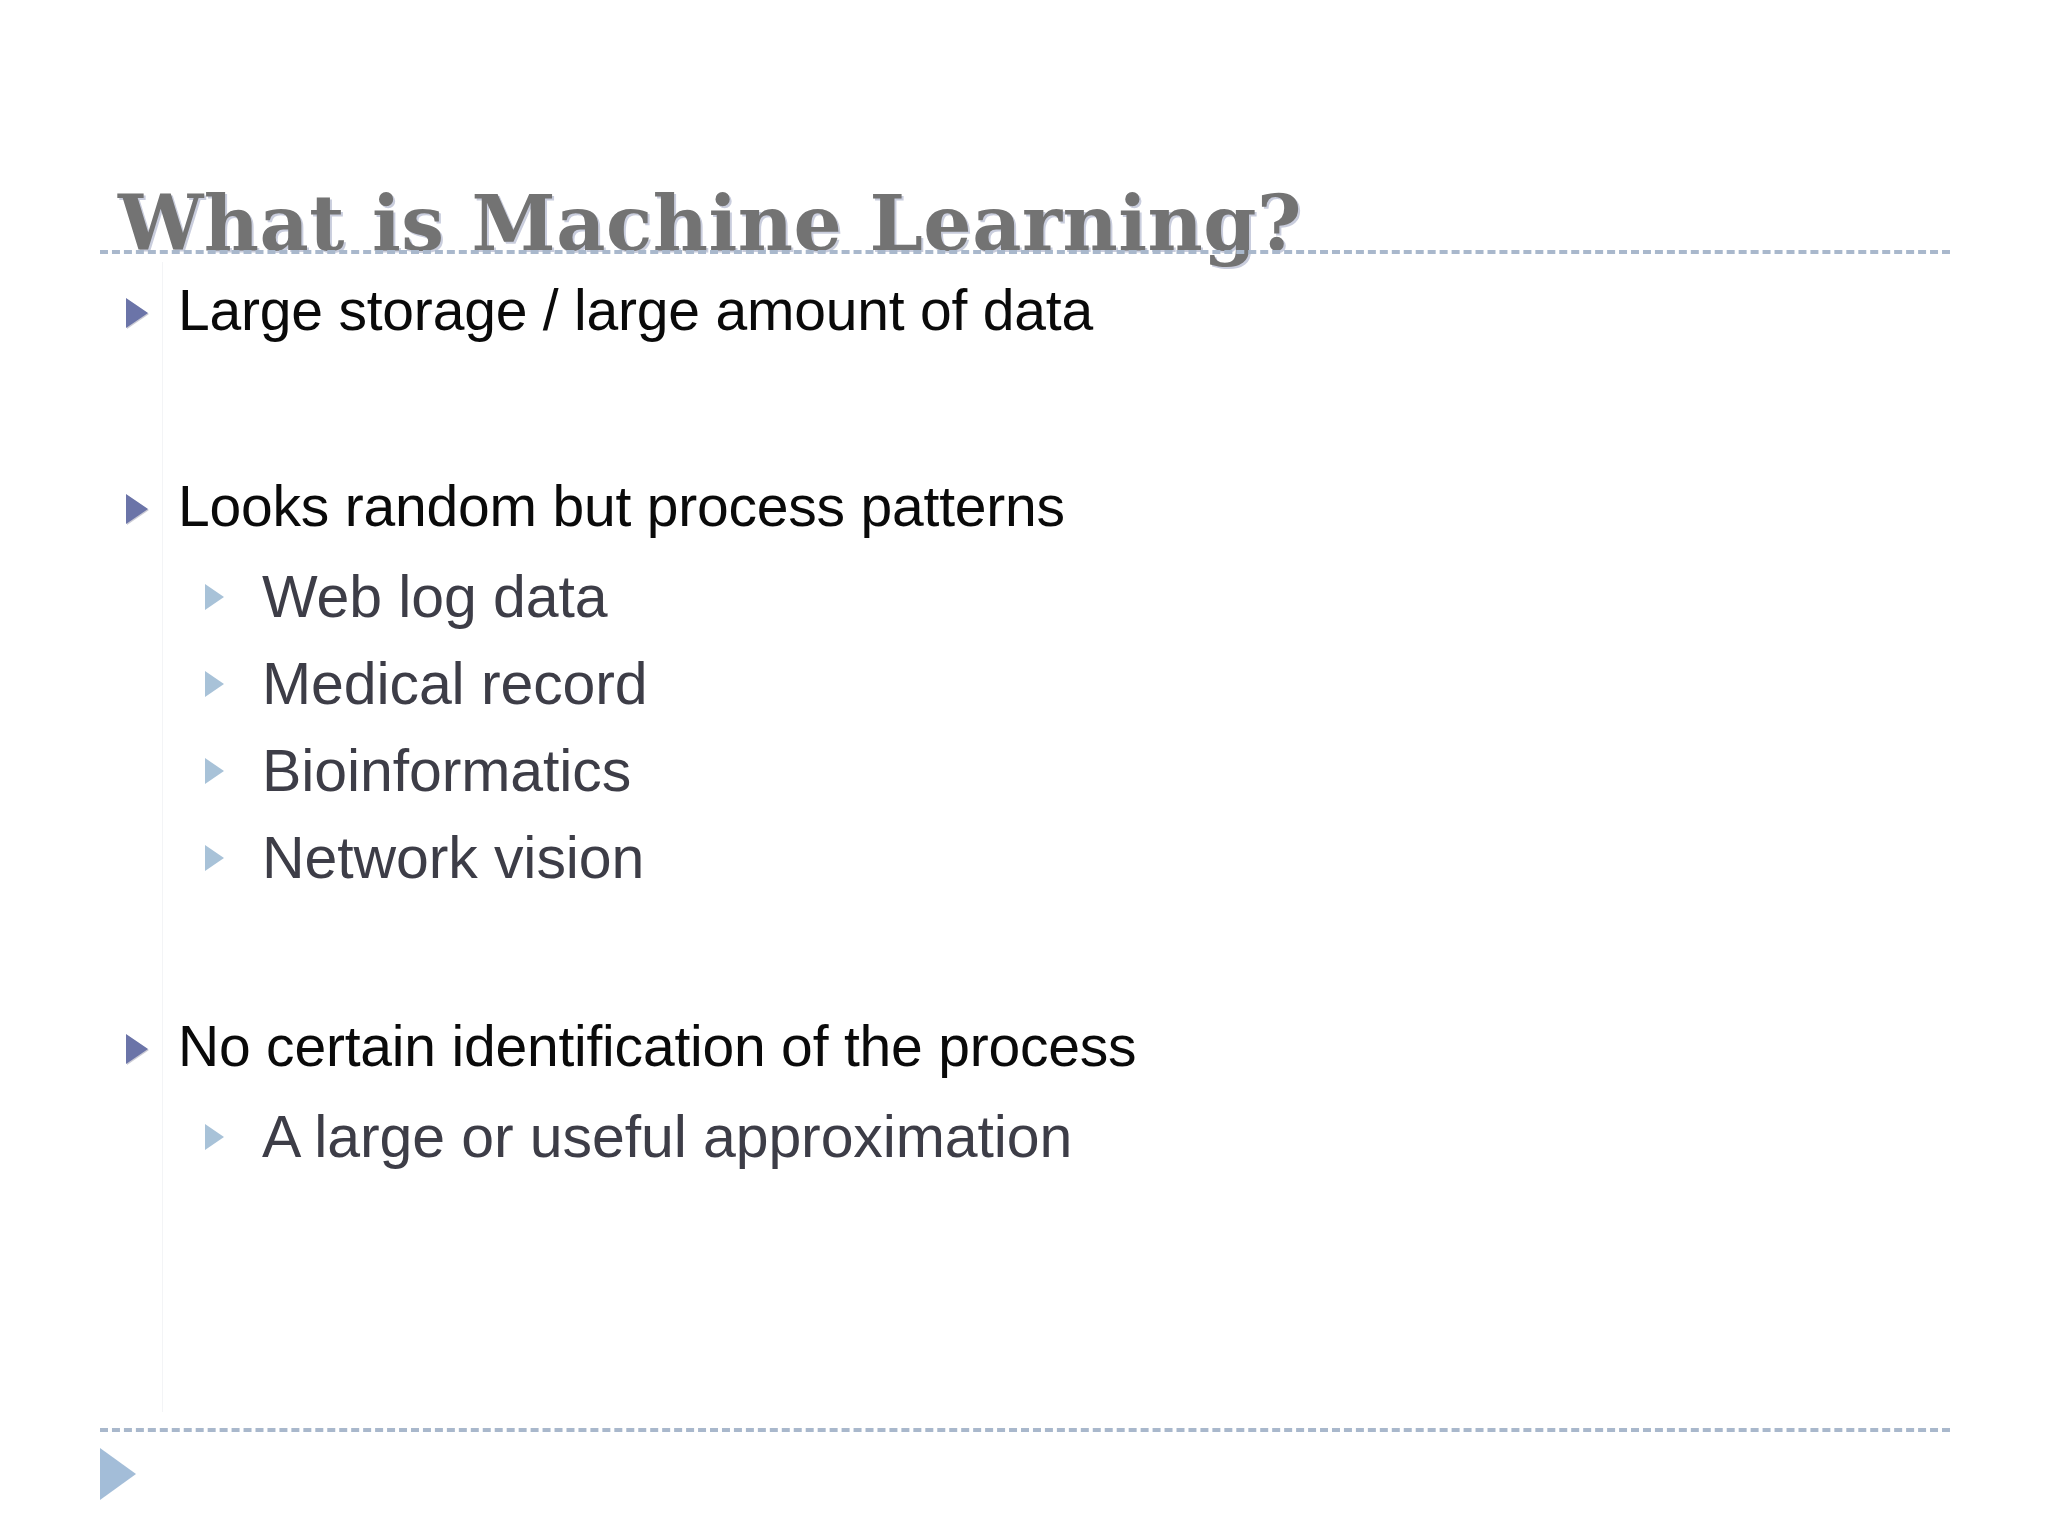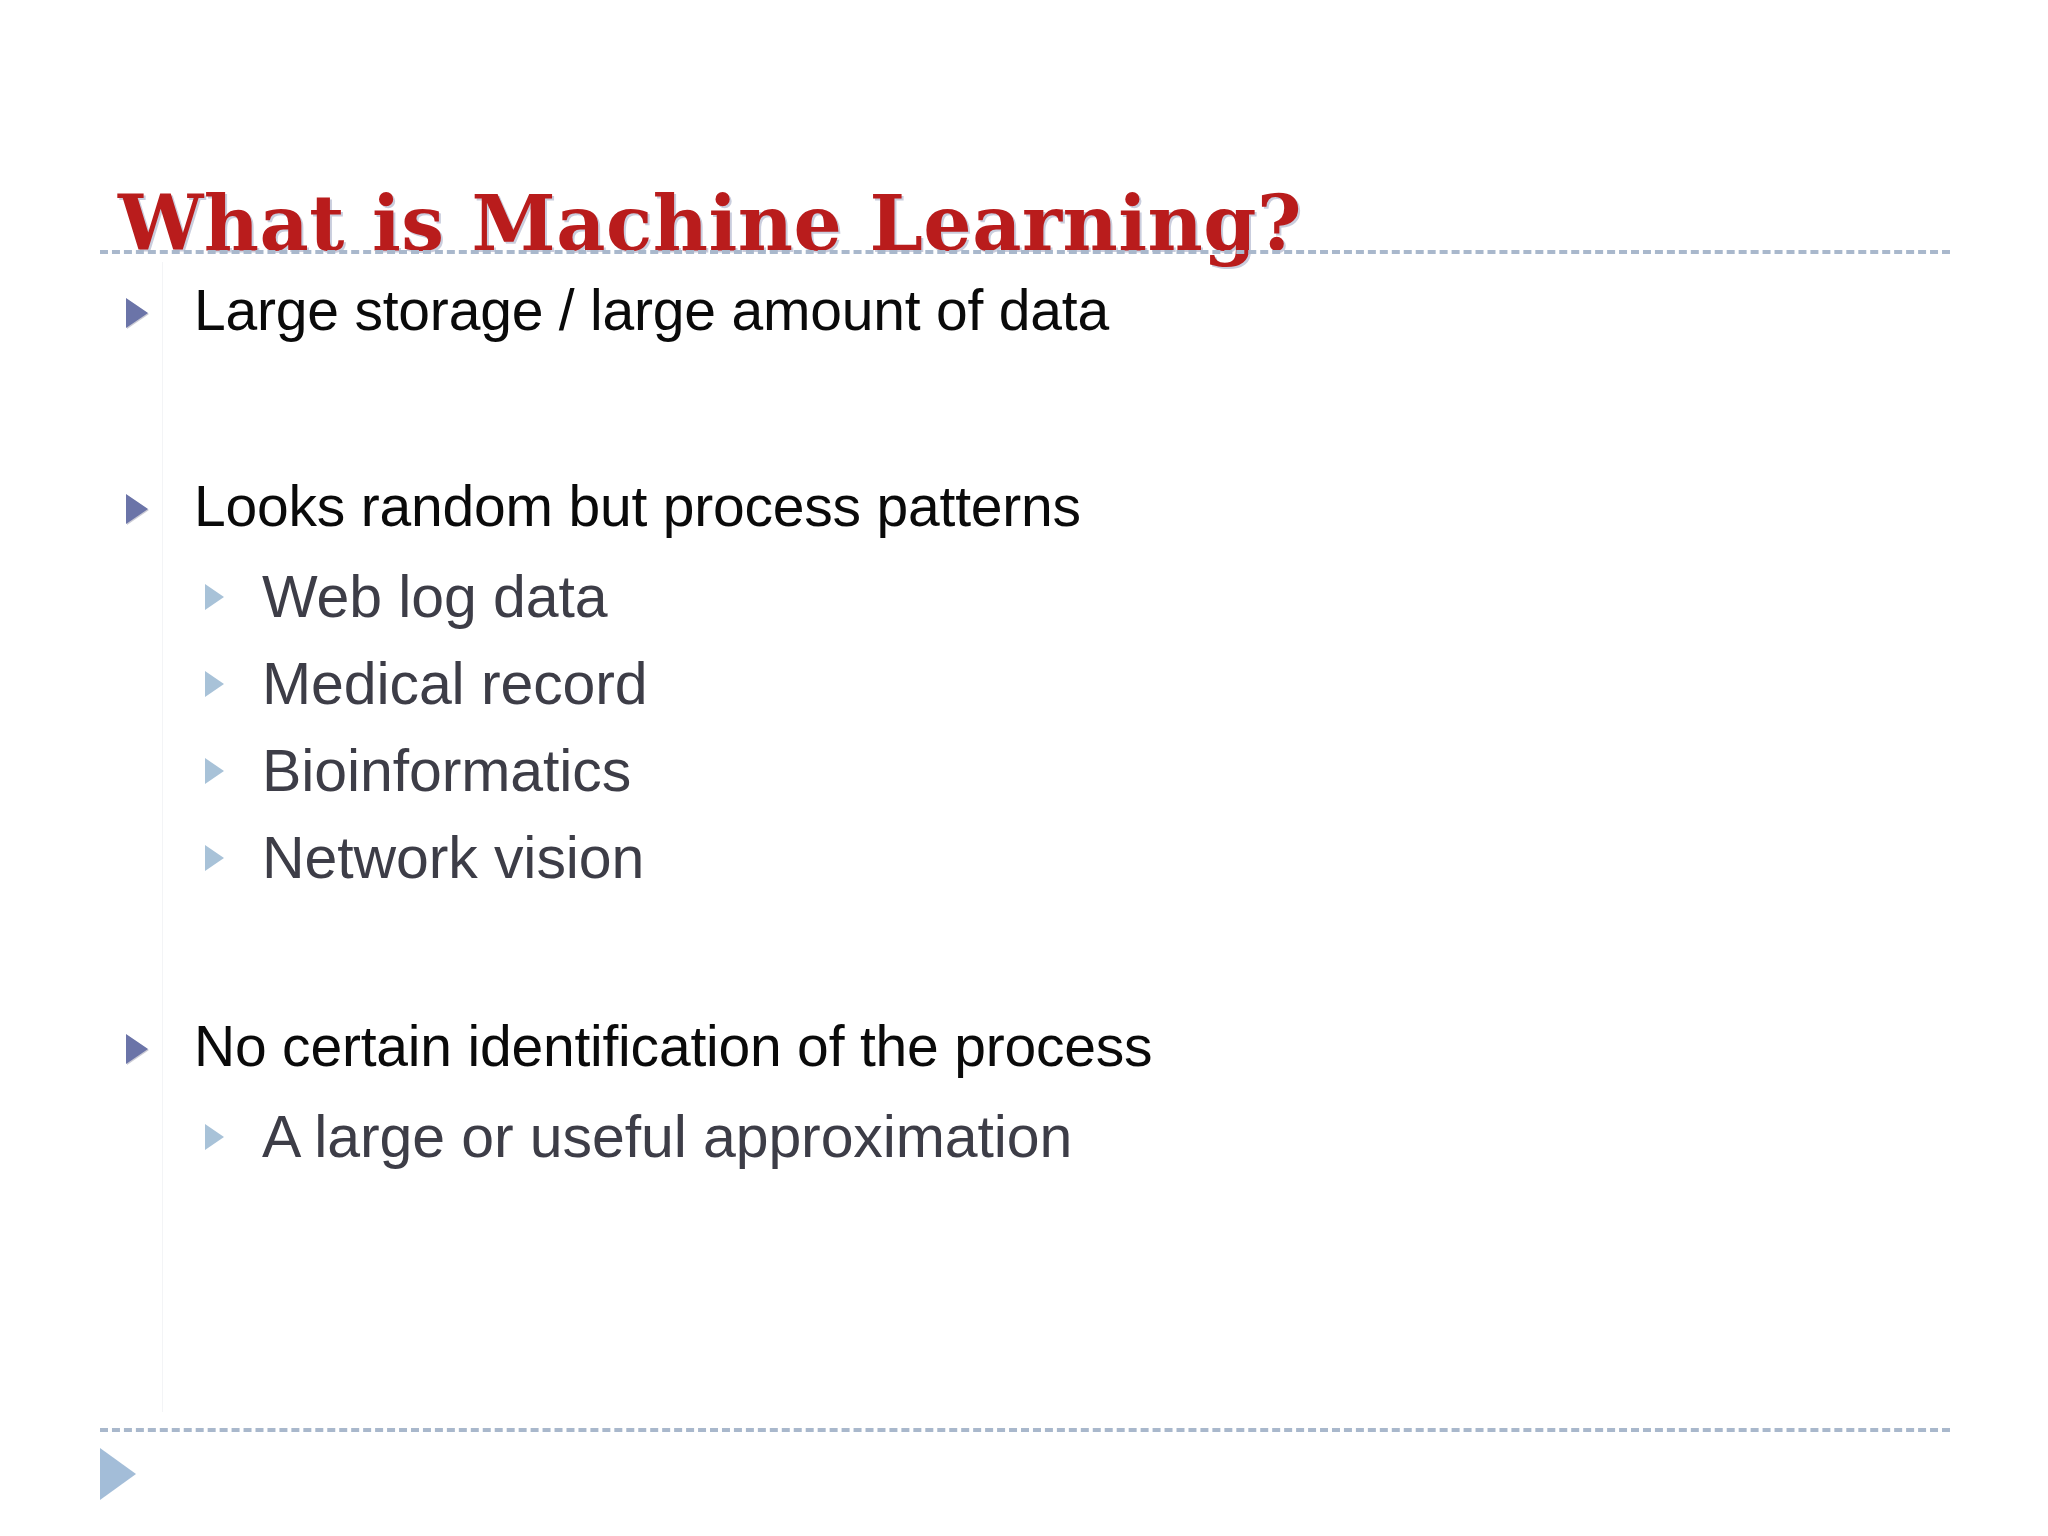--- a/index.html
+++ b/index.html
@@ -27,21 +27,21 @@
   .title {
     position: absolute;
     left: 118px;
     top: 130px;
     width: 1800px;
     font-family: "DejaVu Serif", "Liberation Serif", serif;
     font-weight: bold;
     font-size: 76px;
     line-height: 86px;
     letter-spacing: 0.5px;
-    color: #b91c1c;
+    color: #737373;
     text-shadow: 2px 2px 0 rgba(120,130,170,0.40);
     white-space: nowrap;
   }
 
   
   .rule {
     position: absolute;
     height: 0;
     border-top: 4px dashed #A9B8CC;
   }
@@ -84,21 +84,20 @@
   .lvl1 {
     padding-left: 78px;
     height: 96px;
     line-height: 96px;
   }
   .lvl1 .btext {
     font-family: "Liberation Sans", sans-serif;
     font-size: 57px;
     color: #0a0a0a;
     letter-spacing: -0.2px;
-    margin-left: 16px;
   }
   .lvl1 .tri {
     position: absolute;
     left: 26px;
     top: 36px;
     width: 0; height: 0;
     border-left: 22px solid #6B74A8;
     border-top: 15px solid transparent;
     border-bottom: 15px solid transparent;
     filter: drop-shadow(1px 1px 0 rgba(150,150,170,0.5));

